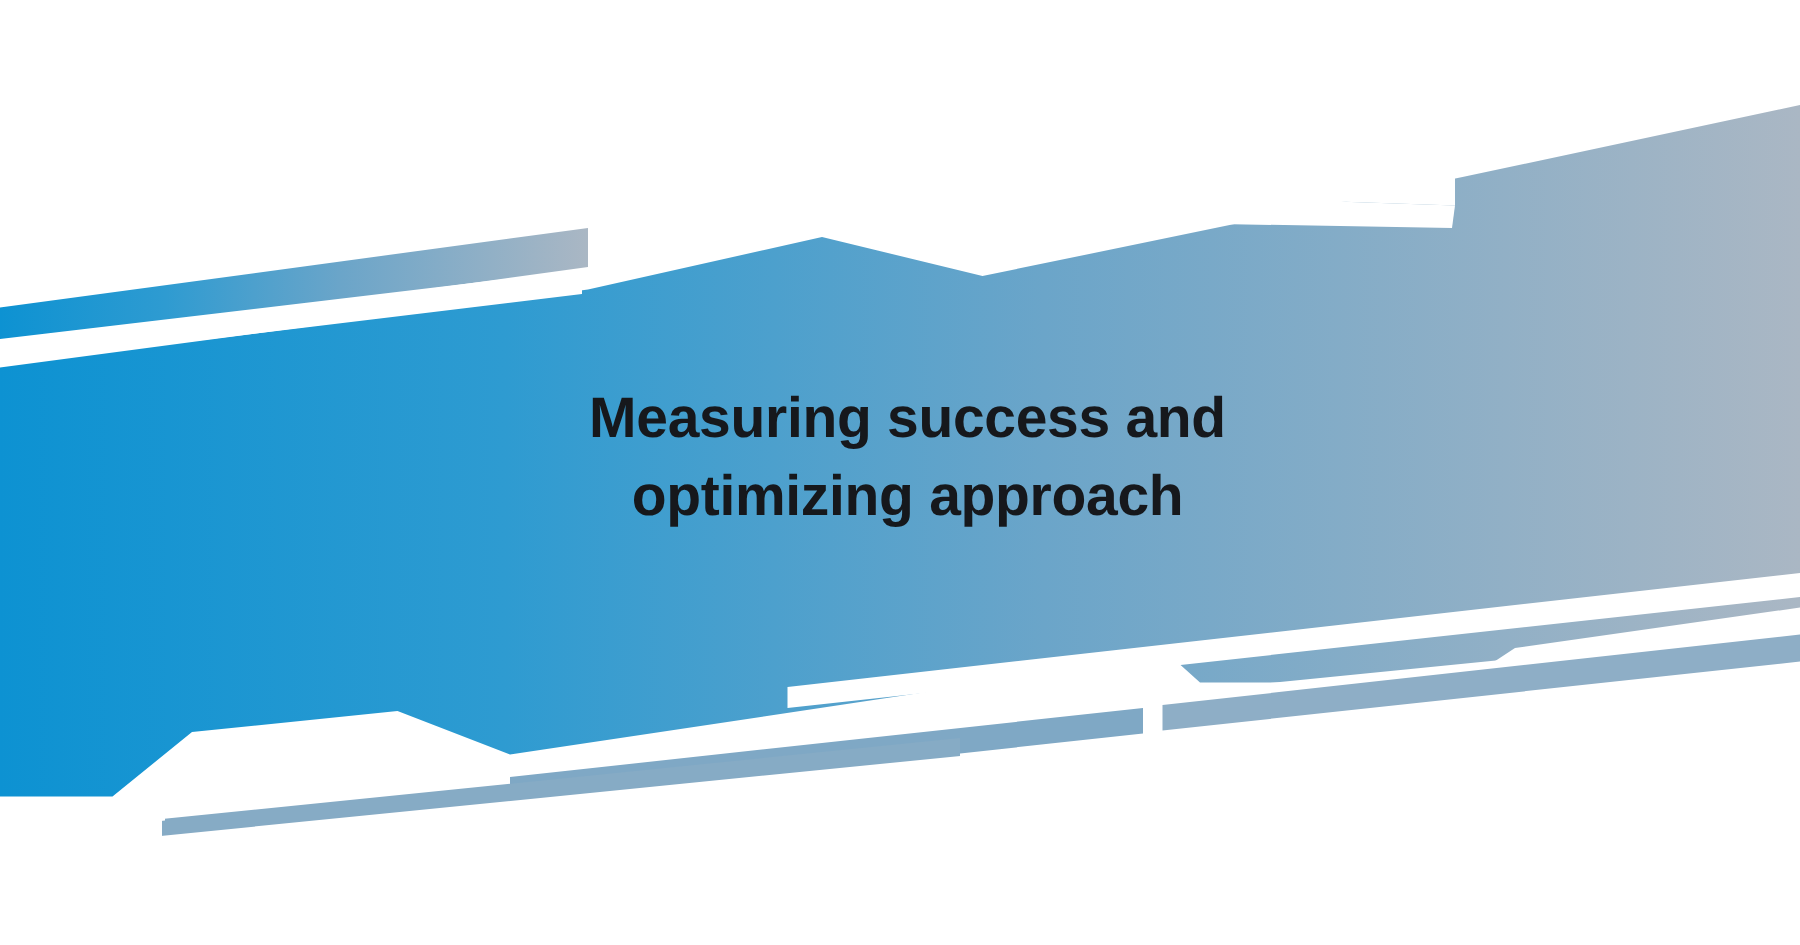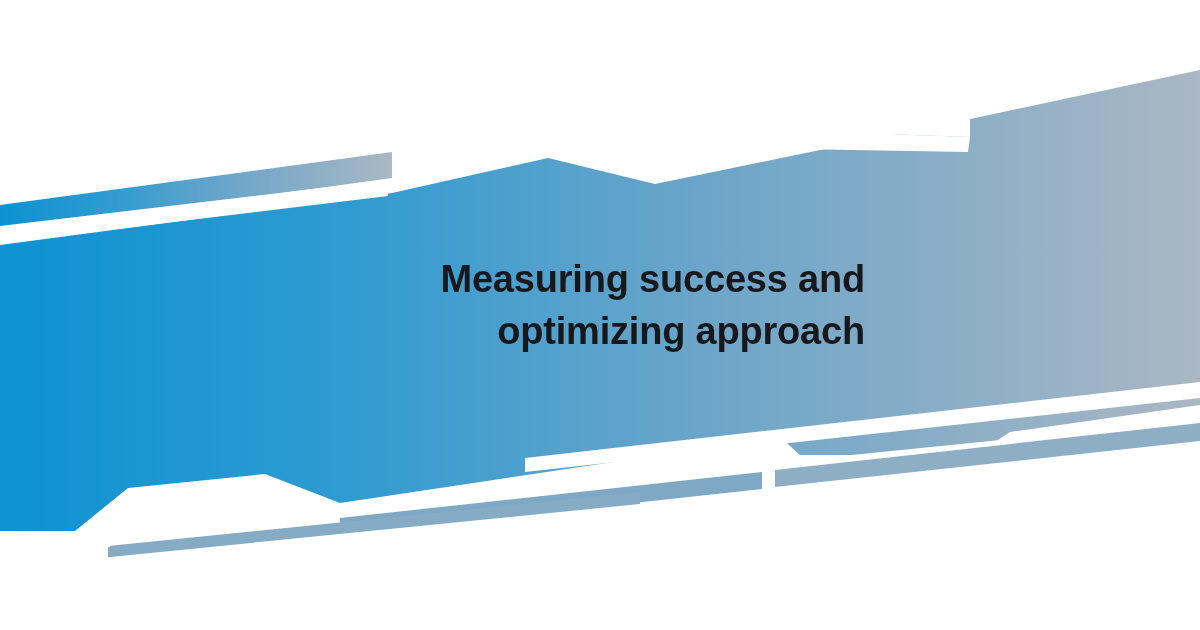--- a/index.html
+++ b/index.html
@@ -29,21 +29,21 @@
     width: 1200px; height: 630px;
     display: flex;
     align-items: center;
     justify-content: center;
     pointer-events: none;
   }
   #title {
     width: 520px;
     margin-left: 10px;
     margin-top: 6px;
-    text-align: right;
+    text-align: center;
     font-size: 38px;
     line-height: 1.38;
     font-weight: bold;
     color: #16181c;
     letter-spacing: -0.2px;
     white-space: pre-line;
   }
 </style>
 </head>
 <body>

